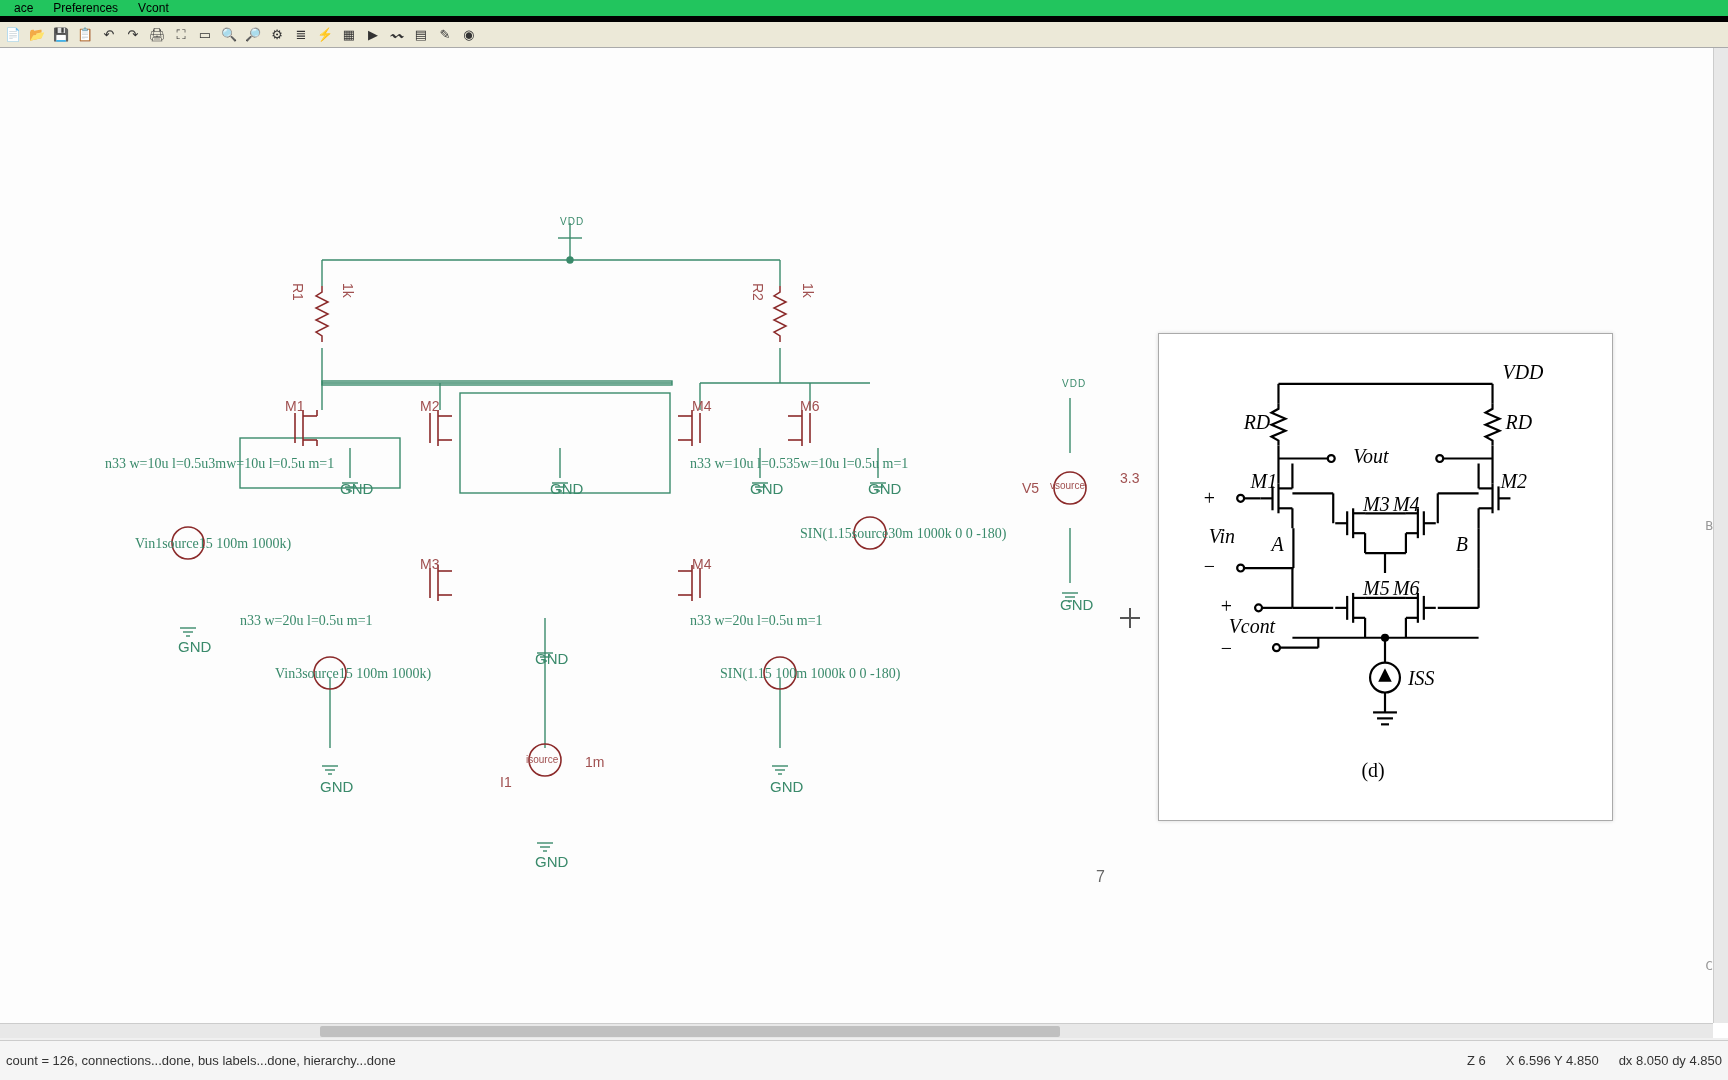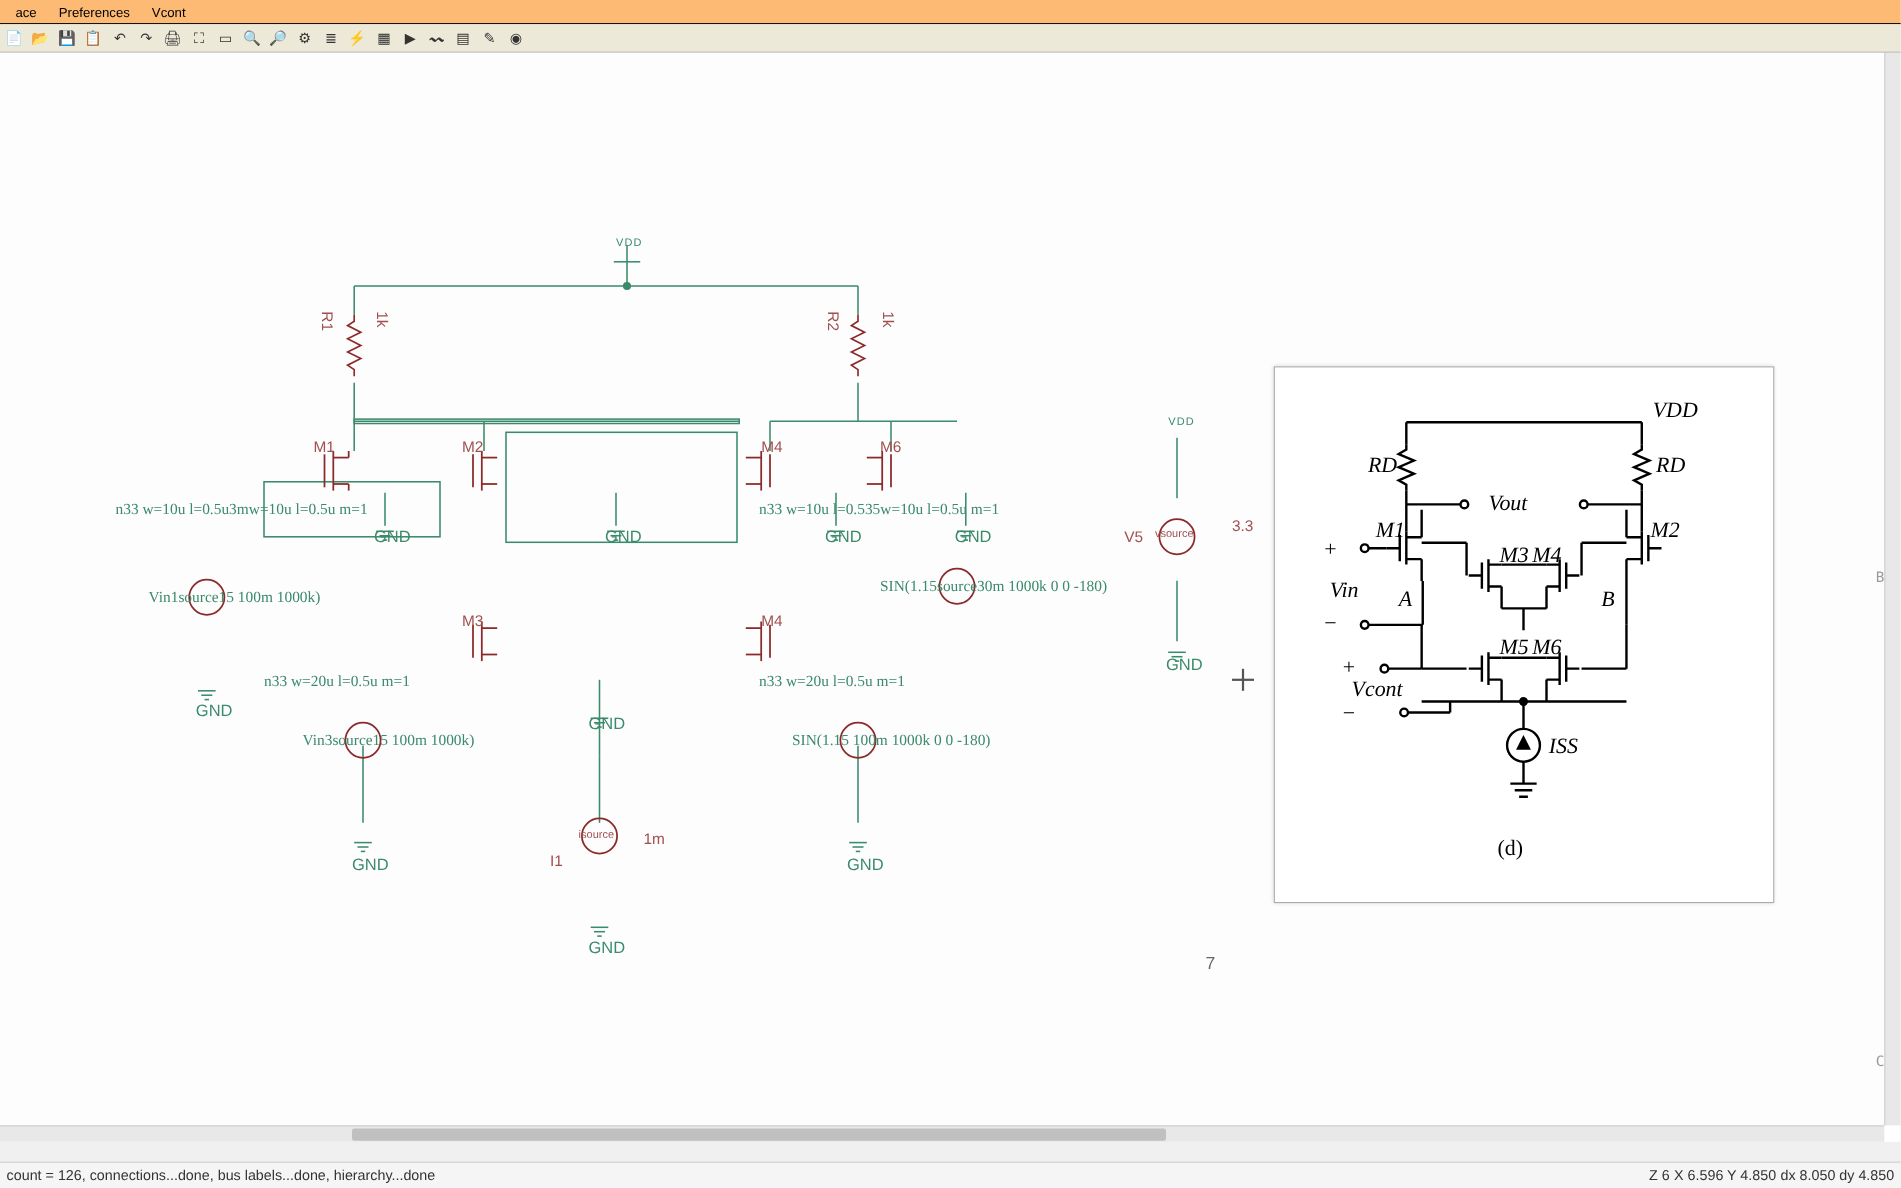--- a/index.html
+++ b/index.html
@@ -6,26 +6,26 @@
 body {
   font-family: sans-serif;
   font-size: 12px;
   background: #f0f0f0;
   width: 1728px;
   height: 1080px;
   overflow: hidden;
   position: relative;
 }
 .menubar {
-  background: #fdba74;
+  background: #22c55e;
   height: 22px;
   display: flex;
   align-items: center;
   padding: 0 4px;
-  border-bottom: 1px solid #000000;
+  border-bottom: 6px solid #000000;
 }
 .menubar span { padding: 2px 10px; cursor: default; }
 .toolbar {
   background: #ece9d8;
   height: 26px;
   display: flex;
   align-items: center;
   padding: 2px;
   border-bottom: 1px solid #aaa;
   gap: 2px;
@@ -59,29 +59,29 @@
 .scroll-bottom {
   position: absolute; left: 0; right: 15px; bottom: 0; height: 15px;
   background: #e8e8e8; border-top: 1px solid #ccc;
 }
 .scroll-bottom .thumb {
   position: absolute; left: 320px; width: 740px; top: 2px; height: 11px;
   background: #c0c0c0; border-radius: 2px;
 }
 .statusbar {
   position: absolute; left: 0; right: 0; bottom: 0;
-  height: 24px; background: #f5f5f5;
+  height: 40px; background: #f5f5f5;
   border-top: 1px solid #ccc;
   display: flex; align-items: center;
   justify-content: space-between;
   font-size: 13px;
   color: #333;
   padding: 0 6px;
 }
-.status-right { display: flex; gap: 4px; }
+.status-right { display: flex; gap: 20px; }
 .dev-label { position: absolute; font-family: Arial,sans-serif; font-size: 14px; color: #a05050; }
 .param { position: absolute; font-family: Liberation Serif, serif; font-size: 14px; color: #3a8a6b; }
 .net-label { position: absolute; font-family: Arial,sans-serif; font-size: 10px; color: #3a8a6b; letter-spacing: 1px; }
 .gnd-label { position: absolute; font-family: Arial,sans-serif; font-size: 15px; color: #3a8a6b; }
 .crosshair {
   position: absolute; width: 20px; height: 20px; pointer-events: none;
 }
 .crosshair::before, .crosshair::after { content:''; position:absolute; background:#555; }
 .crosshair::before { left:9px; top:0; width:2px; height:20px; }
 .crosshair::after { top:9px; left:0; height:2px; width:20px; }

